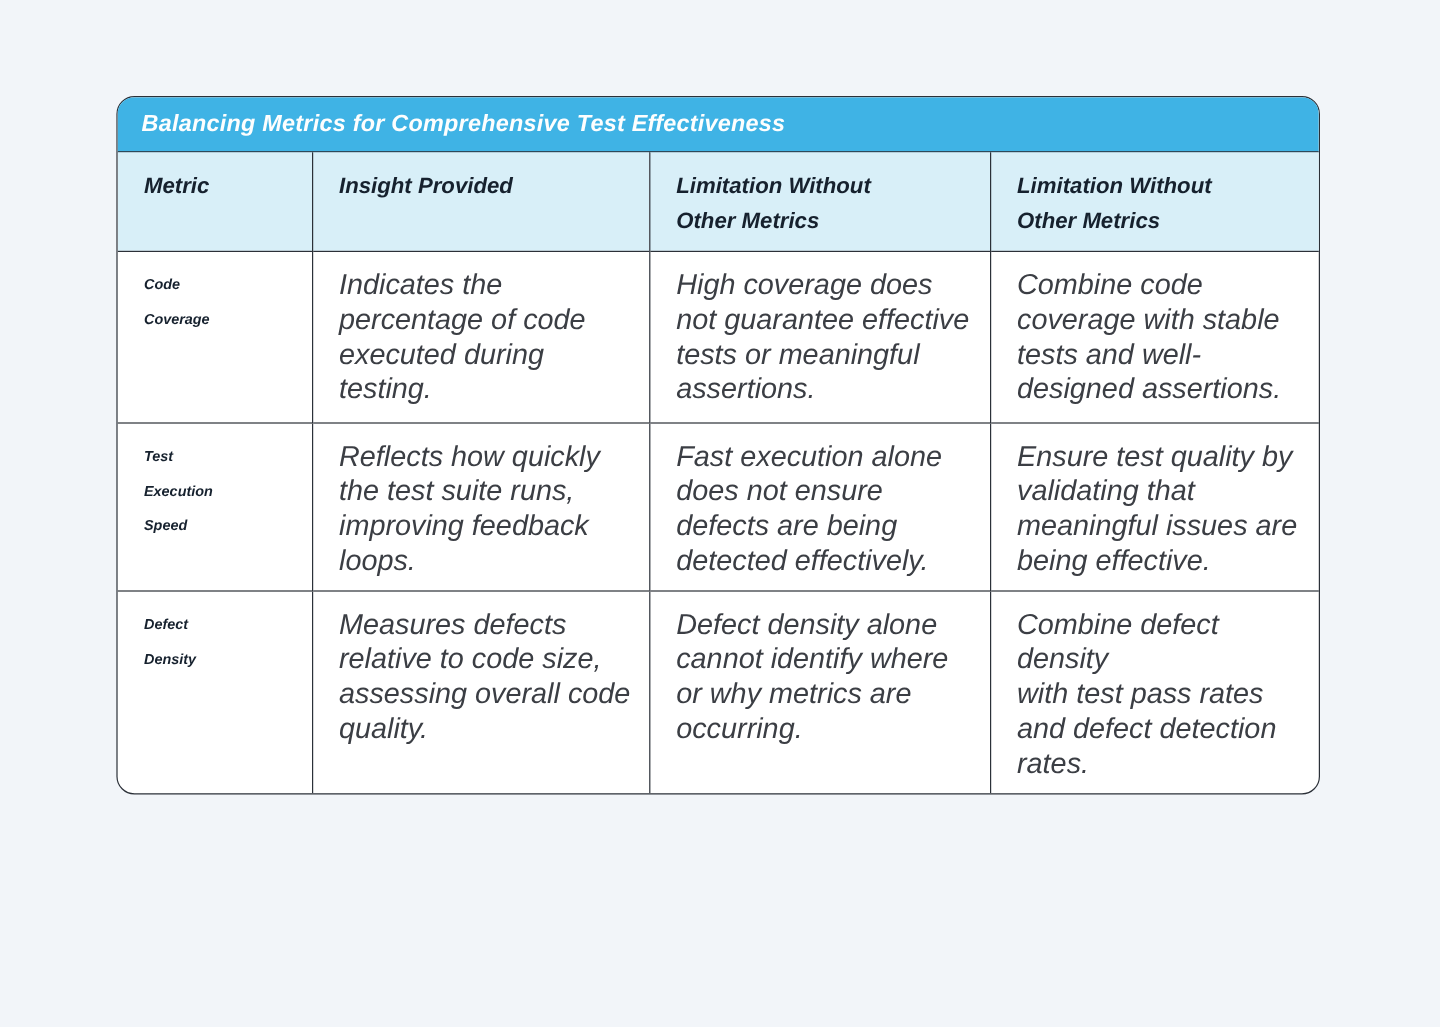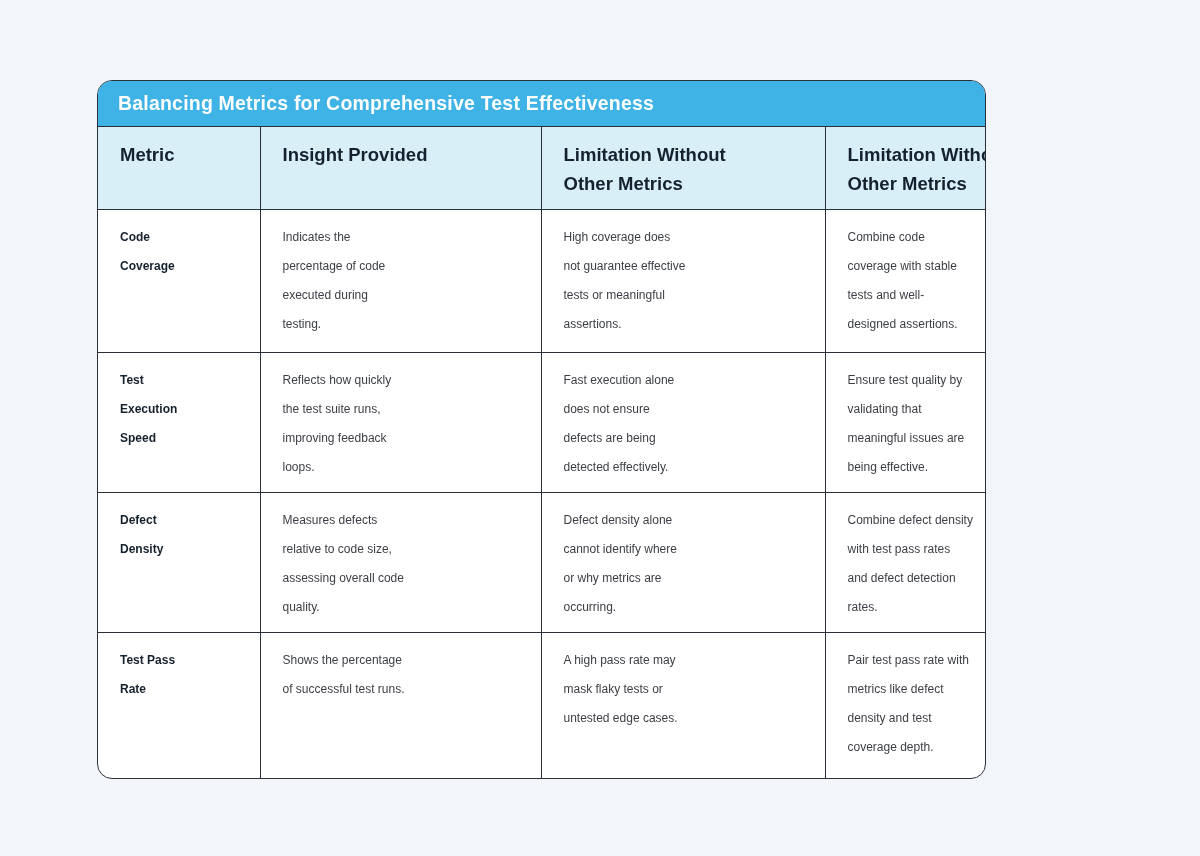--- a/index.html
+++ b/index.html
@@ -15,25 +15,26 @@
     position: relative;
     width: 1200px;
     height: 856px;
     background: #F2F5F9;
     overflow: hidden;
   }
   .card {
     position: absolute;
     left: 97px;
     top: 80px;
-    width: 889px;
+    width: 1003px;
     background: #FFFFFF;
     border: 1.5px solid #2B3038;
     border-radius: 15px;
     overflow: hidden;
+    font-style: italic;
   }
   .title-bar {
     background: #3FB3E5;
     border-bottom: 1.5px solid #2B3038;
     padding: 10px 20px 11px 20px;
     min-height: 45px;
   }
   .title-bar span {
     color: #FDFEFE;
     font-size: 19.5px;
@@ -67,21 +68,21 @@
   thead th {
     background: #D8EFF8;
     color: #16212E;
     font-size: 18.5px;
     font-weight: bold;
     line-height: 29px;
     height: 82px;
   }
   tbody td {
     color: #3B3E44;
-    font-size: 12px;
+    font-size: 24px;
     font-weight: normal;
     line-height: 29px;
   }
   tbody td.metric {
     color: #16212E;
     font-weight: bold;
     font-size: 12px;
   }
   tbody tr.r1 td { height: 143px; }
   tbody tr.r2 td { height: 140px; }
@@ -158,30 +159,17 @@
 quality.</td>
           <td>Defect density alone
 cannot identify where
 or why metrics are
 occurring.</td>
           <td>Combine defect density
 with test pass rates
 and defect detection
 rates.</td>
         </tr>
-        <tr class="r4">
-          <td class="metric">Test Pass
-Rate</td>
-          <td>Shows the percentage
-of successful test runs.</td>
-          <td>A high pass rate may
-mask flaky tests or
-untested edge cases.</td>
-          <td>Pair test pass rate with
-metrics like defect
-density and test
-coverage depth.</td>
-        </tr>
       </tbody>
     </table>
 
   </div>
 </div>
 
 </body></html>

